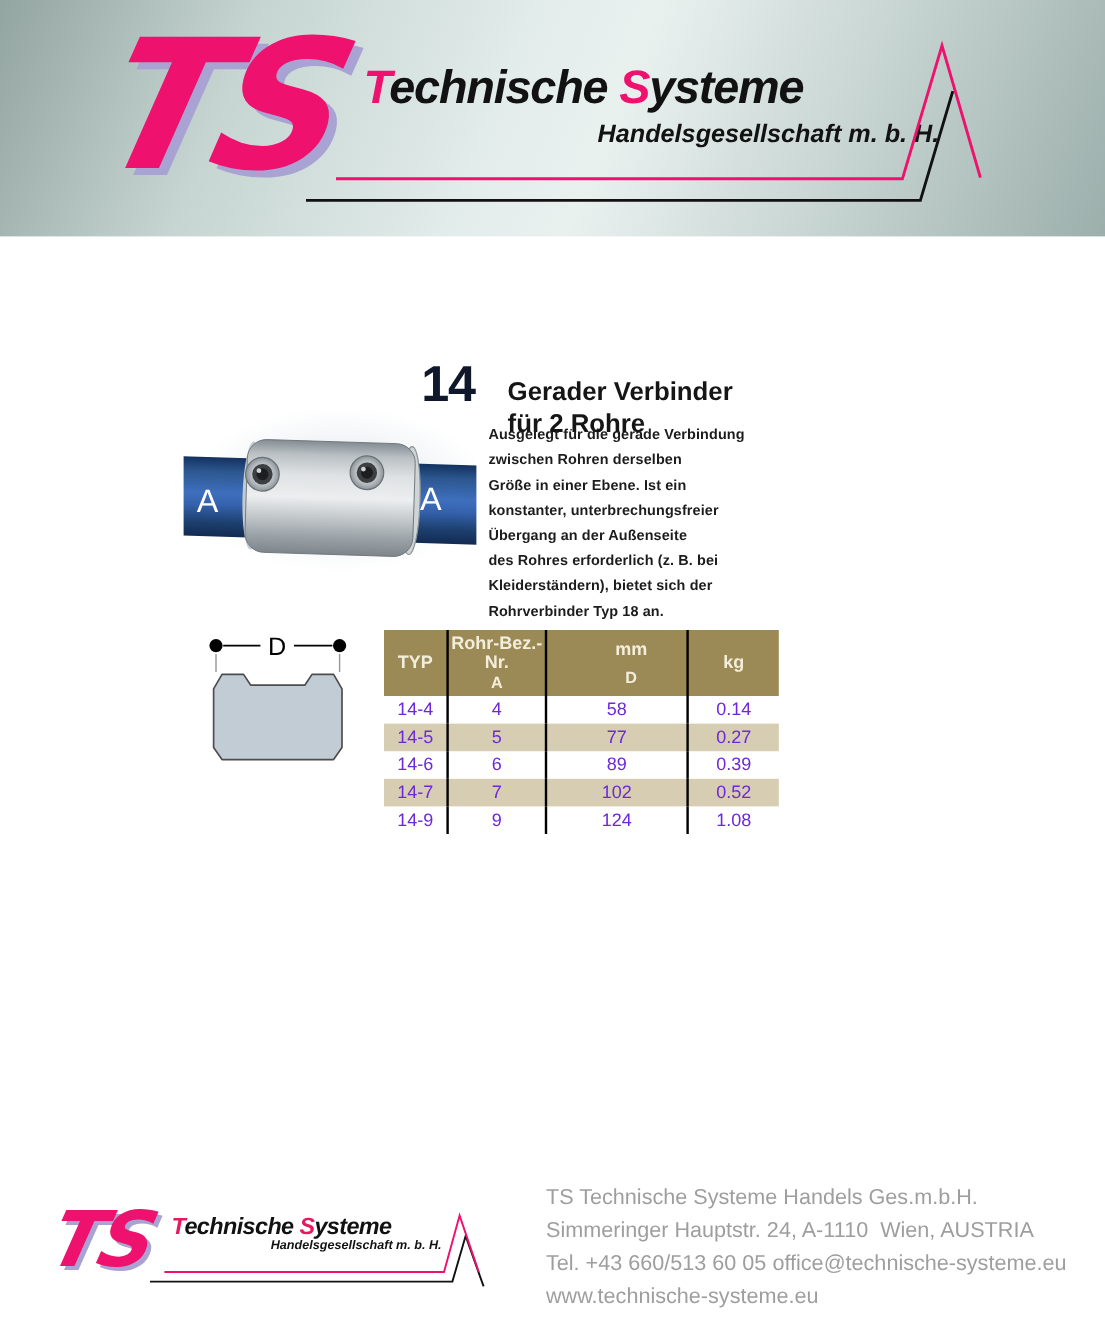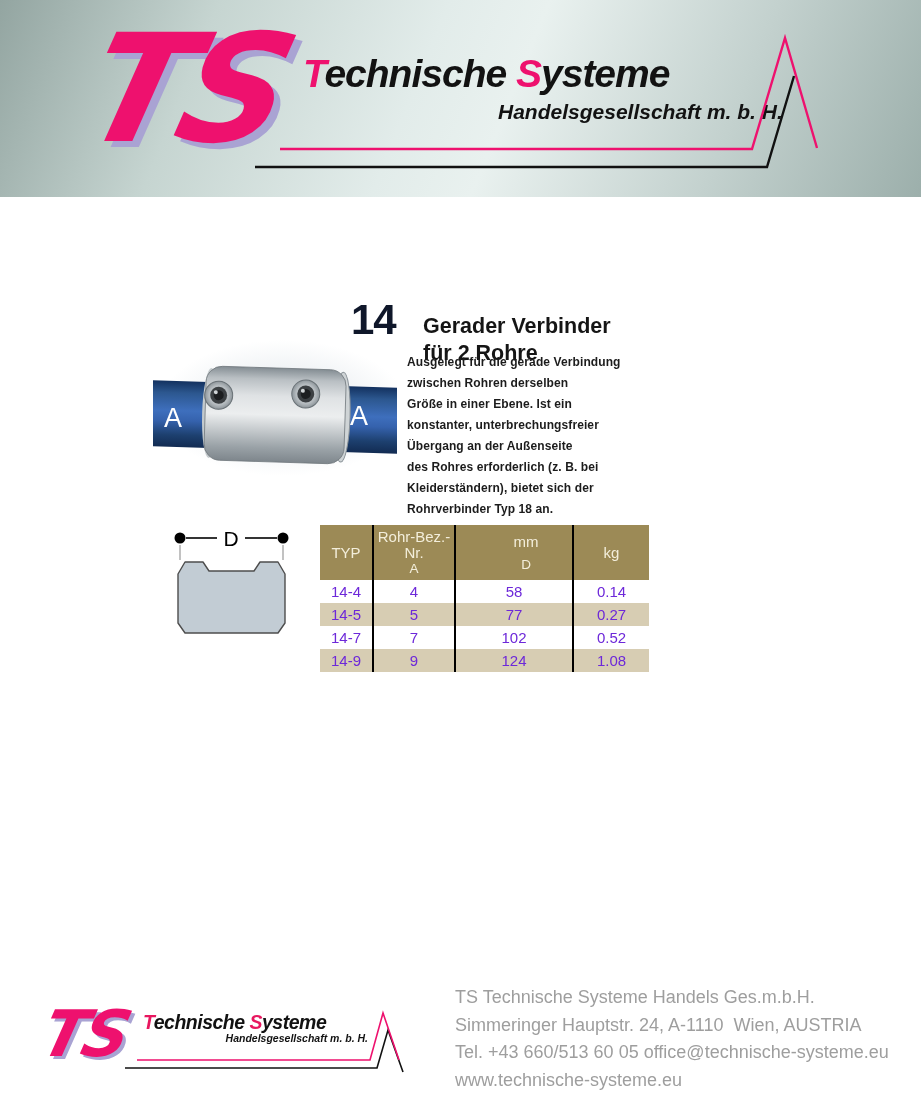--- a/index.html
+++ b/index.html
@@ -29,21 +29,21 @@
     line-height:21px;color:#1c1c1c;white-space:pre-line;letter-spacing:0.1px;font-weight:bold;}
 
   .product-photo{position:absolute;left:153px;top:338px;width:244px;height:170px;}
   .profile-diagram{position:absolute;left:160px;top:524px;width:140px;height:130px;}
 
   
   .spec-table{position:absolute;left:320px;top:525px;width:329px;border-collapse:collapse;
     table-layout:fixed;font-size:15px;}
   .spec-table col.c1{width:53px}.spec-table col.c2{width:82px}
   .spec-table col.c3{width:118px}.spec-table col.c4{width:76px}
-  .spec-table th{background:#9c8a56;color:#f3eedb;font-weight:normal;height:55px;
+  .spec-table th{background:#9c8a56;color:#f3eedb;font-weight:bold;height:55px;
     padding:0;text-align:center;vertical-align:middle;}
   .spec-table td{height:23px;padding:0;text-align:center;color:#6d28d9;}
   .spec-table th.bl,.spec-table td.bl{border-left:2px solid #000;}
   .spec-table tbody tr:nth-child(even) td{background:#d7cdb3;}
   .th-stack{display:flex;flex-direction:column;justify-content:center;align-items:center;
     height:55px;line-height:16px;}
   .th-stack .sub{font-size:13.5px;line-height:15px;}
   .th-split{display:flex;flex-direction:column;justify-content:space-around;align-items:center;
     height:45px;padding:5px 0;margin-left:24px;}
   .th-split .sub{font-size:13.5px;}
@@ -187,20 +187,26 @@
         <td class="bl">58</td>
         <td class="bl">0.14</td>
       </tr>
       <tr>
         <td>14-5</td>
         <td class="bl">5</td>
         <td class="bl">77</td>
         <td class="bl">0.27</td>
       </tr>
       <tr>
+        <td>14-6</td>
+        <td class="bl">6</td>
+        <td class="bl">89</td>
+        <td class="bl">0.39</td>
+      </tr>
+      <tr>
         <td>14-7</td>
         <td class="bl">7</td>
         <td class="bl">102</td>
         <td class="bl">0.52</td>
       </tr>
       <tr>
         <td>14-9</td>
         <td class="bl">9</td>
         <td class="bl">124</td>
         <td class="bl">1.08</td>

